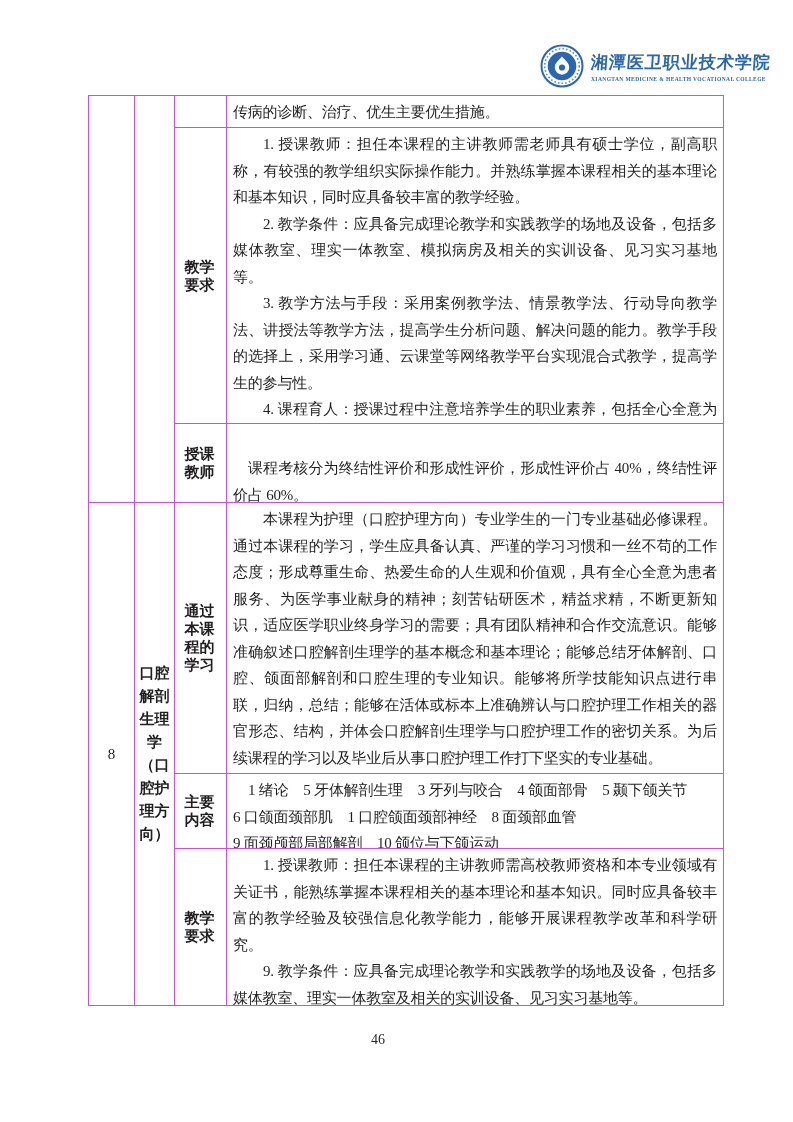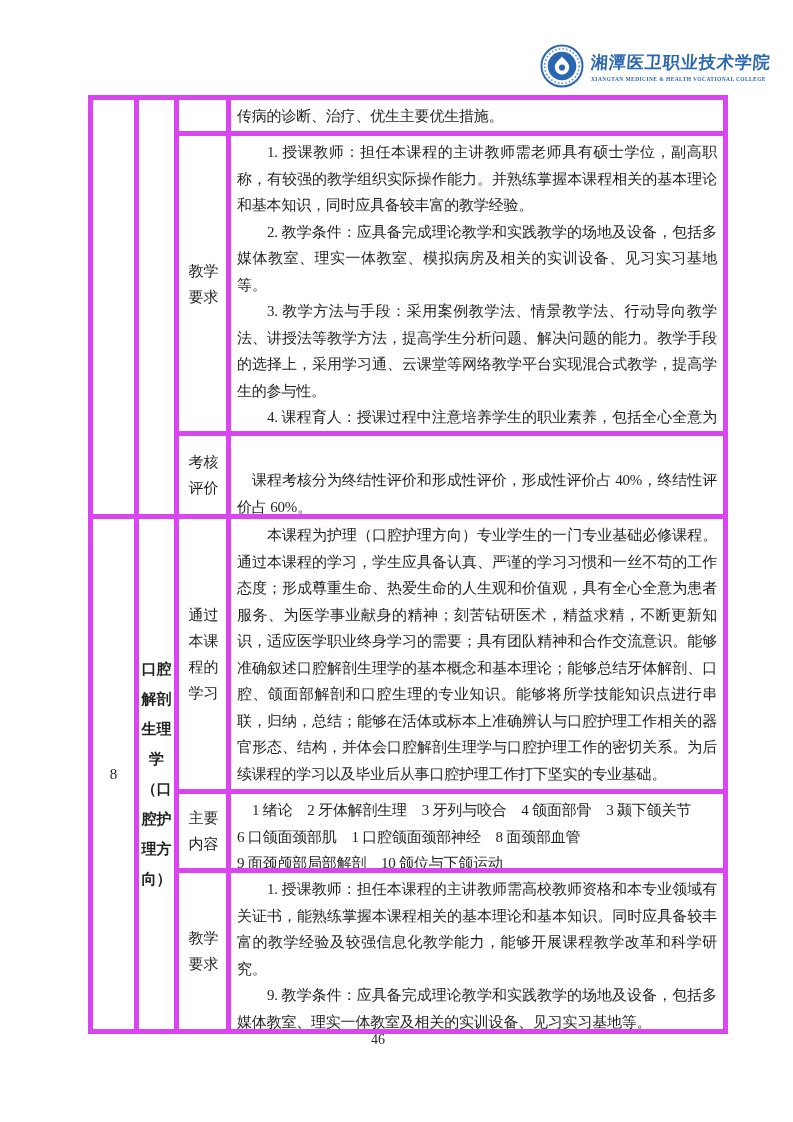--- a/index.html
+++ b/index.html
@@ -18,30 +18,30 @@
   }
   .logo-en {
     font-size:5.5px; font-weight:bold; color:#2b67b0;
     letter-spacing:0.4px; white-space:nowrap; margin-top:2px;
   }
   
   table.syllabus {
     position:absolute; left:88px; top:95px;
     border-collapse:collapse; table-layout:fixed; width:635px;
   }
-  td { border:5px solid #d946ef; padding:0; vertical-align:top; }
+  td { border:1px solid #d946ef; padding:0; vertical-align:top; }
   td.c-seq, td.c-name, td.c-label { vertical-align:middle; text-align:center; }
   .seq-num { font-size:15px; }
   .vname {
     display:inline-block; width:32px; font-weight:bold; font-size:15px;
-    line-height:30px; text-align:center; word-break:break-all;
+    line-height:23px; text-align:center; word-break:break-all;
   }
   .lbl {
-    display:inline-block; width:32px; font-weight:normal; font-size:15px;
-    line-height:26px; text-align:right; word-break:break-all;
+    display:inline-block; width:32px; font-weight:bold; font-size:15px;
+    line-height:18px; text-align:left; word-break:break-all;
   }
   .cellbox { overflow:hidden; padding:3px 6px 0 6px; }
   .cellbox p {
     font-size:15px; line-height:26.5px; text-align:justify;
     letter-spacing:-0.2px;
   }
   .ind0 { text-indent:0; }
   .ind1 { text-indent:1em; }
   .ind2 { text-indent:2em; }
   .hA { height:31px; } .hB { height:295px; } .hC { height:50px;margin-top:28px; }
@@ -96,21 +96,21 @@
       <div class="cellbox hB">
         <p class="ind2">1. 授课教师：担任本课程的主讲教师需老师具有硕士学位，副高职称，有较强的教学组织实际操作能力。并熟练掌握本课程相关的基本理论和基本知识，同时应具备较丰富的教学经验。</p>
         <p class="ind2">2. 教学条件：应具备完成理论教学和实践教学的场地及设备，包括多媒体教室、理实一体教室、模拟病房及相关的实训设备、见习实习基地等。</p>
         <p class="ind2">3. 教学方法与手段：采用案例教学法、情景教学法、行动导向教学法、讲授法等教学方法，提高学生分析问题、解决问题的能力。教学手段的选择上，采用学习通、云课堂等网络教学平台实现混合式教学，提高学生的参与性。</p>
         <p class="ind2">4. 课程育人：授课过程中注意培养学生的职业素养，包括全心全意为患者服务、为医学事业献身的精神，严谨的工作作风和一丝不苟的工作态度，具有团队精神和合作交流意识，以及自身可持续发展的学习探索能力等。</p>
       </div>
     </td>
   </tr>
   <tr>
     <td class="c-label">
-      <span class="lbl">考核评价</span>
+      <span class="lbl">授课教师</span>
     </td>
     <td>
       <div class="cellbox hC">
         <p class="ind1">课程考核分为终结性评价和形成性评价，形成性评价占 40%，终结性评价占 60%。</p>
       </div>
     </td>
   </tr>
 
   <tr>
     <td class="c-seq" rowspan="3">
@@ -127,21 +127,21 @@
         <p class="ind2">本课程为护理（口腔护理方向）专业学生的一门专业基础必修课程。通过本课程的学习，学生应具备认真、严谨的学习习惯和一丝不苟的工作态度；形成尊重生命、热爱生命的人生观和价值观，具有全心全意为患者服务、为医学事业献身的精神；刻苦钻研医术，精益求精，不断更新知识，适应医学职业终身学习的需要；具有团队精神和合作交流意识。能够准确叙述口腔解剖生理学的基本概念和基本理论；能够总结牙体解剖、口腔、颌面部解剖和口腔生理的专业知识。能够将所学技能知识点进行串联，归纳，总结；能够在活体或标本上准确辨认与口腔护理工作相关的器官形态、结构，并体会口腔解剖生理学与口腔护理工作的密切关系。为后续课程的学习以及毕业后从事口腔护理工作打下坚实的专业基础。</p>
       </div>
     </td>
   </tr>
   <tr>
     <td class="c-label">
       <span class="lbl">主要内容</span>
     </td>
     <td>
       <div class="cellbox hE">
-        <p class="ind1">1 绪论　2 牙体解剖生理　3 牙列与咬合　4 颌面部骨　3 颞下颌关节</p>
+        <p class="ind1">1 绪论　5 牙体解剖生理　3 牙列与咬合　4 颌面部骨　5 颞下颌关节</p>
         <p class="ind0">6 口颌面颈部肌　1 口腔颌面颈部神经　8 面颈部血管</p>
         <p class="ind0">9 面颈颅部局部解剖　10 颌位与下颌运动</p>
       </div>
     </td>
   </tr>
   <tr>
     <td class="c-label">
       <span class="lbl">教学要求</span>
     </td>
     <td>

